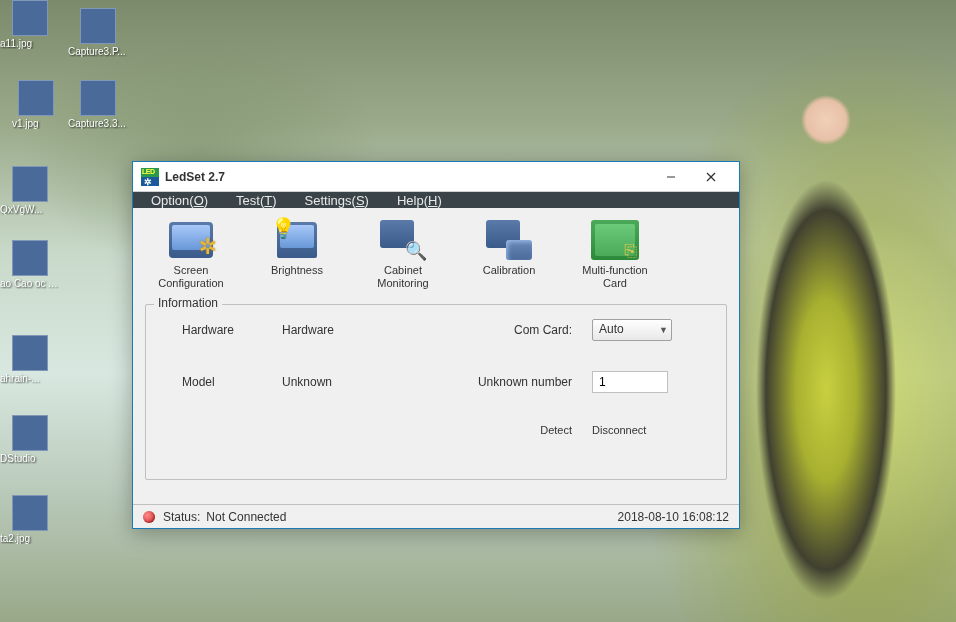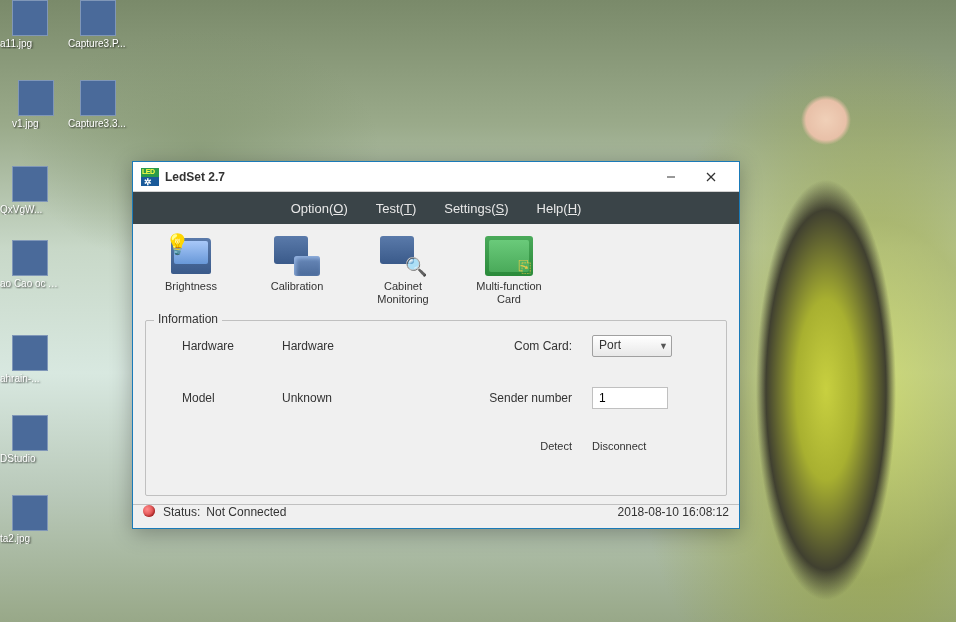--- a/index.html
+++ b/index.html
@@ -47,21 +47,21 @@
     content: "LED"; position: absolute; top: 0; left: 1px; font-size: 7px; font-weight: bold; color: #ff4; letter-spacing: -0.5px;
   }
   .titlebar-icon::after {
     content: "✲"; position: absolute; bottom: -1px; left: 3px; font-size: 9px; color: #fff;
   }
   .titlebar-title { font-size: 12px; color: #333; flex: 1; }
   .titlebar-controls { display: flex; }
   .titlebar-btn { width: 40px; height: 28px; display: flex; align-items: center; justify-content: center; cursor: pointer; font-size: 14px; color: #333; }
 
   .menubar {
-    height: 32px; background: #3a4448; display: flex; align-items: center; padding: 0 4px; justify-content: center;
+    height: 16px; background: #3a4448; display: flex; align-items: center; padding: 0 4px;
   }
   .menu-item {
     padding: 6px 14px; color: #e8e8e8; font-size: 13px; cursor: pointer;
   }
   .menu-item u { text-decoration: underline; }
 
   .toolbar {
     height: 90px; background: #f0f0f0; display: flex; align-items: flex-start; padding: 8px 10px 0; gap: 10px;
   }
   .tool-btn {
@@ -112,40 +112,40 @@
     width: 80px; height: 22px; border: 1px solid #a0a0a0; background: linear-gradient(#fff,#e8e8e8); border-radius: 2px;
     padding: 2px 20px 2px 6px; font-size: 12px; position: relative; cursor: pointer;
   }
   .select-arrow { position: absolute; right: 4px; top: 50%; transform: translateY(-50%); pointer-events: none; font-size: 9px; color: #555;}
   .text-input {
     width: 76px; height: 22px; border: 1px solid #c0c0c0; padding: 2px 6px; font-size: 12px; background: #fff;
   }
   .link-btn { color: #333; font-size: 11px; cursor: pointer; }
 
   .statusbar {
-    height: 24px; border-top: 1px solid #c0c0c0; display: flex; align-items: flex-start; padding: 0 10px; font-size: 12px; color: #333; background: #f0f0f0;
+    height: 24px; border-top: 1px solid #c0c0c0; display: flex; align-items: center; padding: 0 10px; font-size: 12px; color: #333; background: #f0f0f0;
   }
   .status-dot {
     width: 12px; height: 12px; border-radius: 50%; background: radial-gradient(circle at 35% 35%, #ff8a8a, #cc2a2a); margin-right: 8px;
     box-shadow: inset -1px -1px 2px rgba(100,0,0,0.5);
   }
   .statusbar .spacer { flex: 1; }
 </style>
 </head>
 <body>
 
 <div class="desktop-bg"></div>
 <div class="figure"></div>
 
 <div class="desktop-icons" id="desktop-icons">
     <div class="dicon" style="left: 0px; top: 0px;">
       <div class="dicon-img"></div>
       <span class="dicon-lbl">a11.jpg</span>
     </div>
-    <div class="dicon" style="left: 68px; top: 0px;">
+    <div class="dicon" style="left: 68px; top: 8px;">
       <div class="dicon-img"></div>
       <span class="dicon-lbl">Capture3.P...</span>
     </div>
     <div class="dicon" style="left: 0px; top: 80px; padding-left: 12px;">
       <div class="dicon-img"></div>
       <span class="dicon-lbl">v1.jpg</span>
     </div>
     <div class="dicon" style="left: 68px; top: 80px;">
       <div class="dicon-img"></div>
       <span class="dicon-lbl">Capture3.3...</span>
@@ -194,61 +194,67 @@
   <div class="menubar">
     <div class="menu-item"><span>Option(<u>O</u>)</span></div>
     <div class="menu-item"><span>Test(<u>T</u>)</span></div>
     <div class="menu-item"><span>Settings(<u>S</u>)</span></div>
     <div class="menu-item"><span>Help(<u>H</u>)</span></div>
   </div>
 
   <div class="toolbar">
     <div class="tool-btn">
       <div class="tool-icon">
+          <div class="icon-screen-config"></div>
+        </div>
+      <div class="tool-lbl">Screen Configuration</div>
+    </div>
+    <div class="tool-btn">
+      <div class="tool-icon">
           <div class="icon-brightness"></div>
         </div>
       <div class="tool-lbl">Brightness</div>
     </div>
     <div class="tool-btn">
       <div class="tool-icon">
+          <div class="icon-cabinet"></div>
+        </div>
+      <div class="tool-lbl">Cabinet Monitoring</div>
+    </div>
+    <div class="tool-btn">
+      <div class="tool-icon">
           <div class="icon-calibration"></div>
         </div>
       <div class="tool-lbl">Calibration</div>
-    </div>
-    <div class="tool-btn">
-      <div class="tool-icon">
-          <div class="icon-cabinet"></div>
-        </div>
-      <div class="tool-lbl">Cabinet Monitoring</div>
     </div>
     <div class="tool-btn">
       <div class="tool-icon">
           <div class="icon-multicard"></div>
         </div>
       <div class="tool-lbl">Multi-function Card</div>
     </div>
   </div>
 
   <div class="content">
     <div class="fieldset">
       <div class="fieldset-legend">Information</div>
       <div class="info-grid">
         <div class="lbl">Hardware</div>
         <div class="val">Hardware</div>
         <div class="lbl" style="text-align:right;padding-right:20px;">Com Card:</div>
         <div class="val">
           <div class="select-wrap">
-            <div class="select">Port</div>
+            <div class="select">Auto</div>
             <span class="select-arrow">▼</span>
           </div>
         </div>
 
         <div class="lbl">Model</div>
         <div class="val">Unknown</div>
-        <div class="lbl" style="text-align:right;padding-right:20px;">Sender number</div>
+        <div class="lbl" style="text-align:right;padding-right:20px;">Unknown number</div>
         <div class="val">
           <input class="text-input" value="1" style="">
         </div>
 
         <div></div>
           <div></div>
         <div class="lbl" style="text-align:right;padding-right:20px;">
           <span class="link-btn">Detect</span>
         </div>
         <div class="val">

